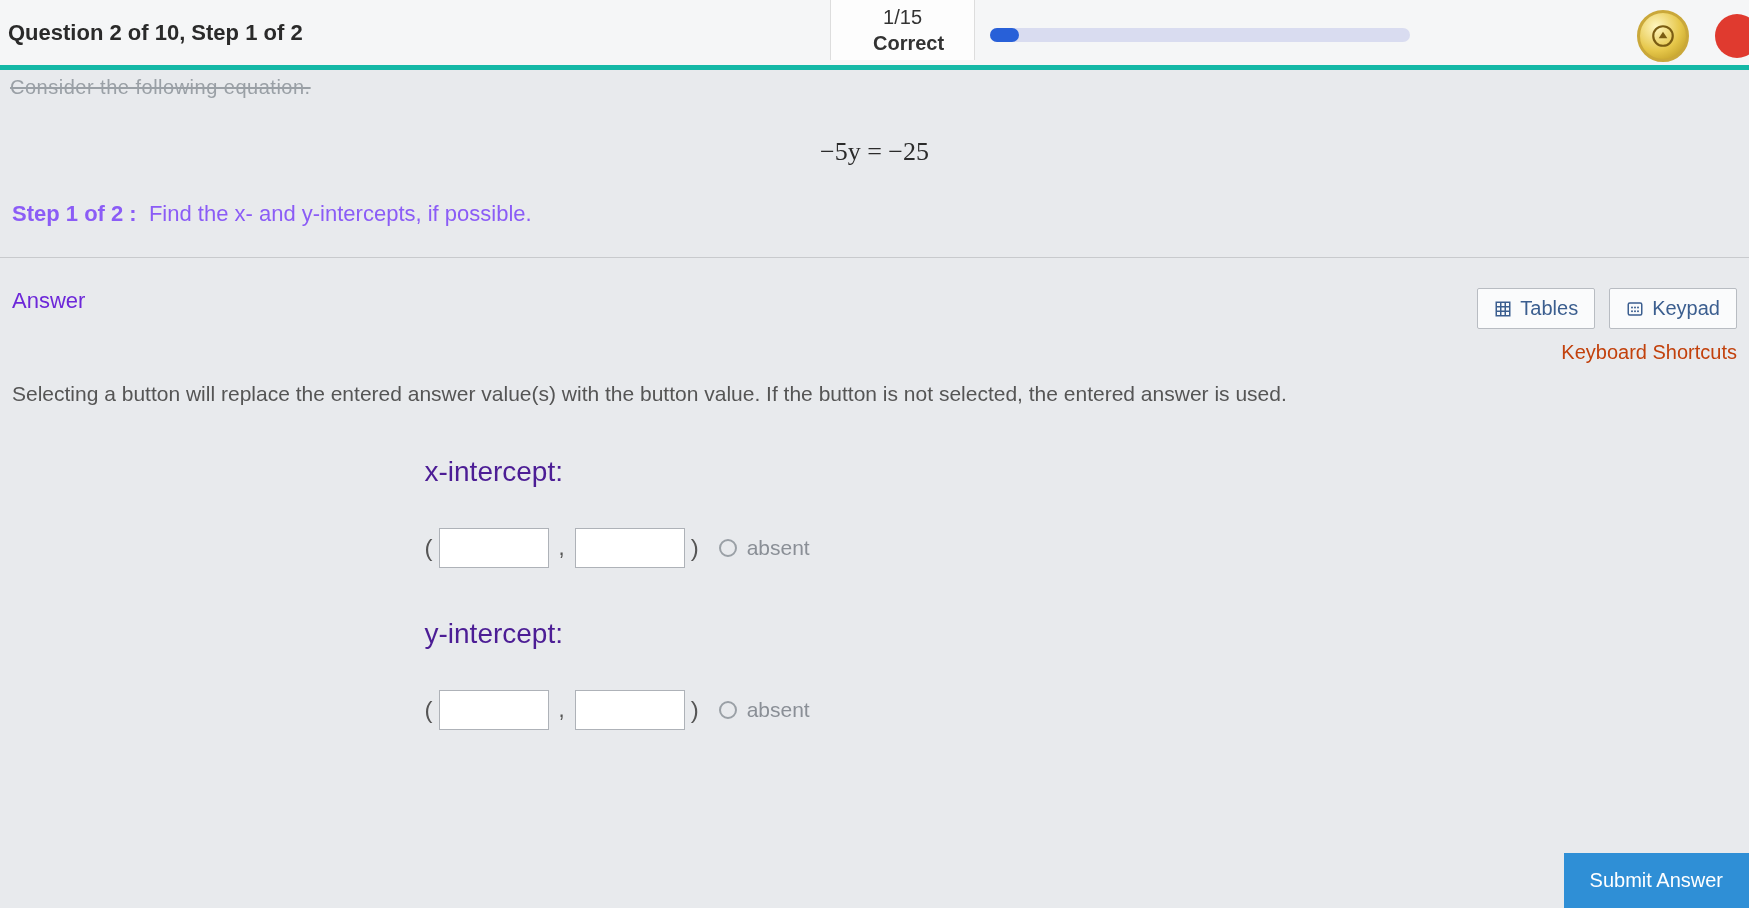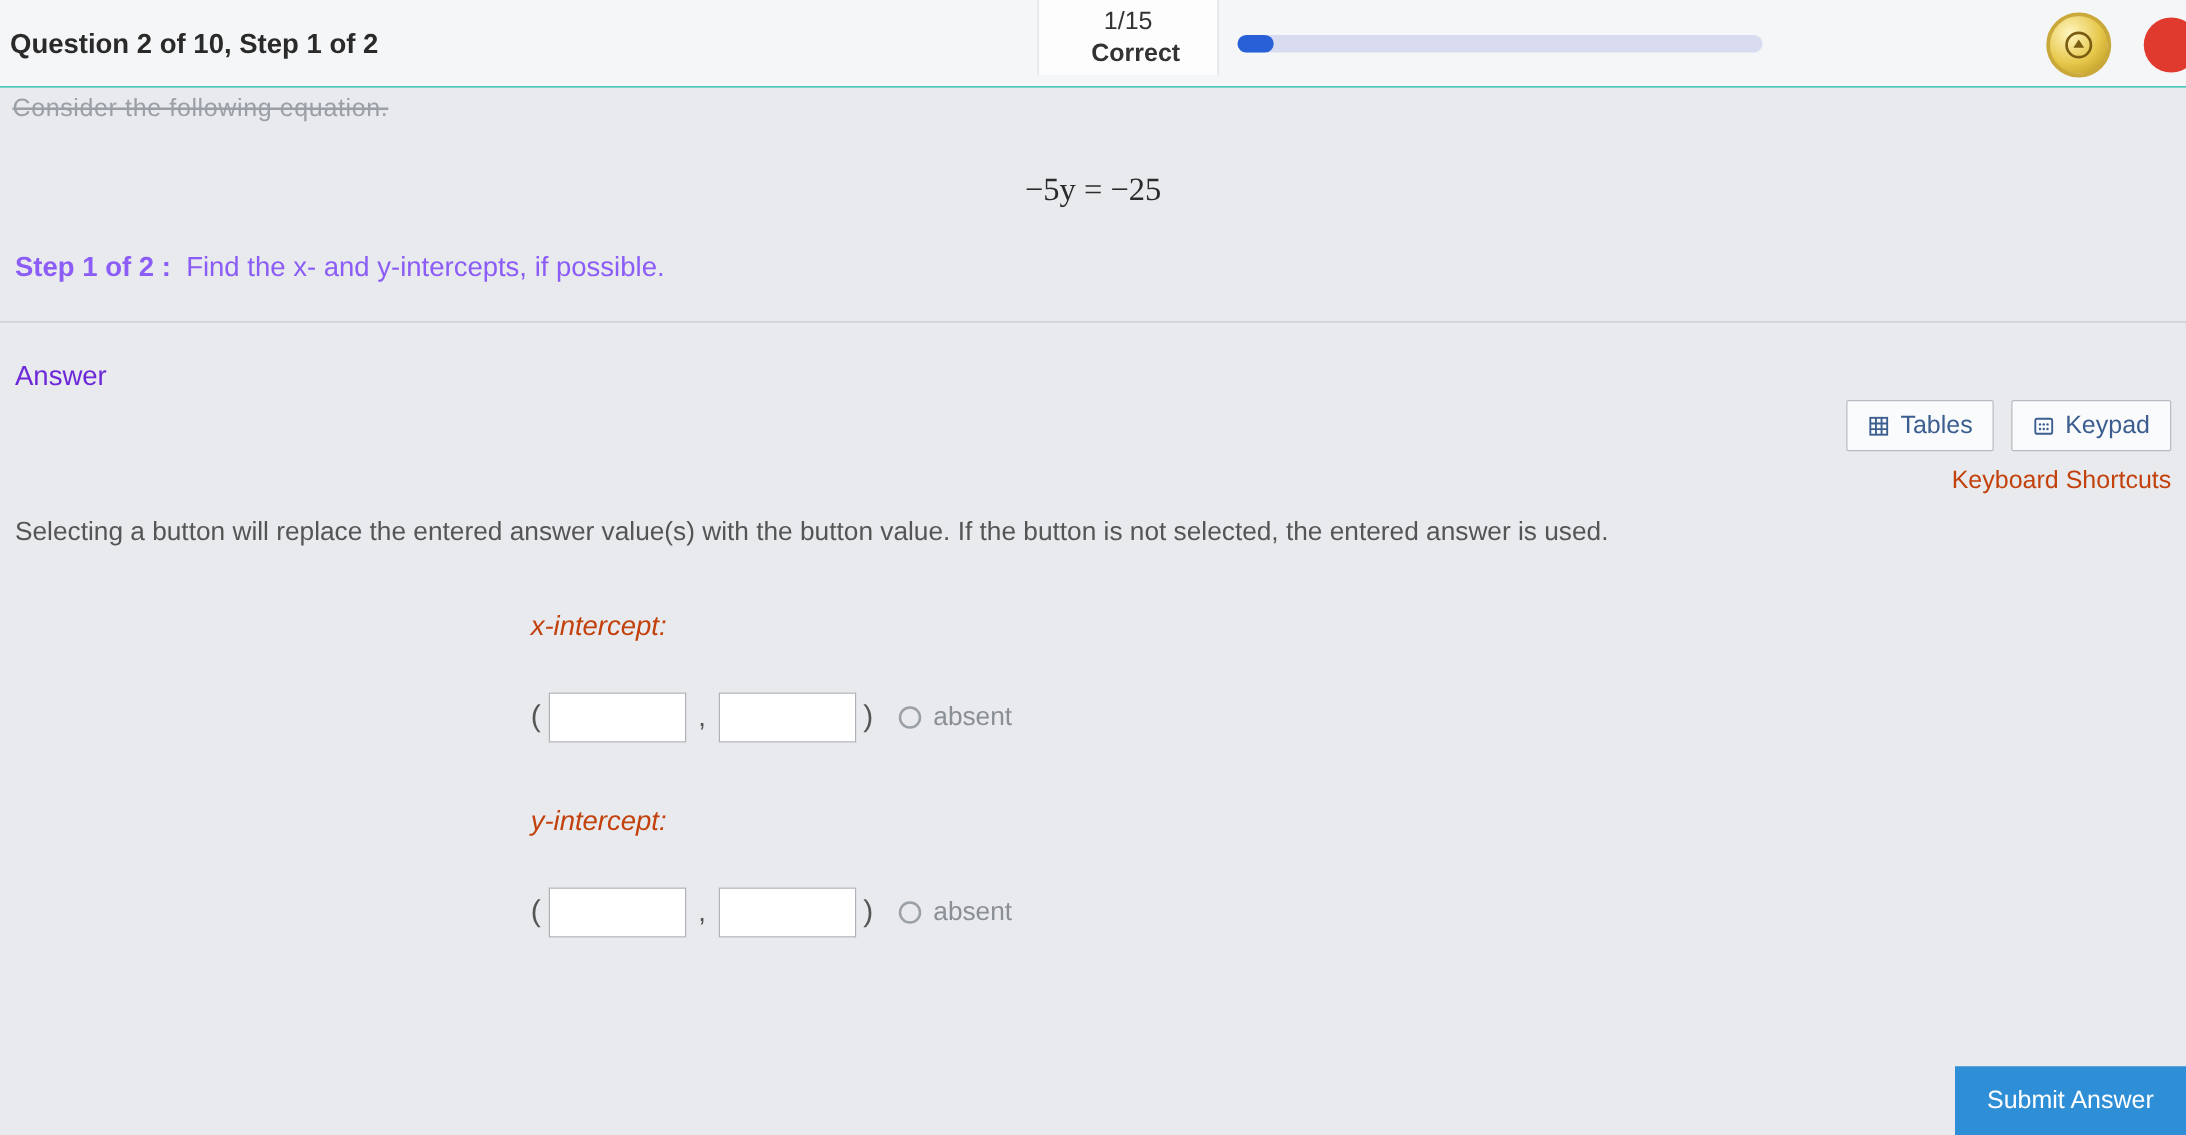--- a/index.html
+++ b/index.html
@@ -9,21 +9,21 @@
     width: 1749px;
     height: 908px;
     overflow: hidden;
     position: relative;
   }
   .top-bar {
     display: flex;
     align-items: center;
     height: 70px;
     background: #f5f6f7;
-    border-bottom: 1px solid #14b8a6;
+    border-bottom: 5px solid #14b8a6;
     position: relative;
   }
   .question-step {
     font-size: 22px;
     font-weight: bold;
     color: #2a2a2a;
     padding-left: 8px;
     flex: 0 0 auto;
   }
   .progress-box {
@@ -117,39 +117,37 @@
     border: 1px solid #b8bcc2;
     background: #fafbfc;
     color: #3b5e8f;
     padding: 8px 16px;
     font-size: 20px;
     cursor: pointer;
     display: flex;
     align-items: center;
     gap: 8px;
     border-radius: 2px;
-    margin-top: 32px;
   }
   .tool-btn svg { width: 18px; height: 18px; }
   .shortcut-line {
     text-align: right;
     color: #c2410c;
     font-size: 20px;
     padding: 4px 12px 18px;
   }
   .hint {
     font-size: 21px;
     color: #555;
     padding: 0 12px 50px;
   }
   .intercept-block { margin: 0 auto; width: 900px; }
   .intercept-label {
-    font-size: 22px;
-    font-style: italic;
-    color: #c2410c;
+    font-size: 28px;
+    color: #4c1d95;
     margin-bottom: 40px;
   }
   .intercept-row {
     display: flex;
     align-items: center;
     gap: 6px;
     font-size: 22px;
     color: #666;
     margin-bottom: 50px;
   }

